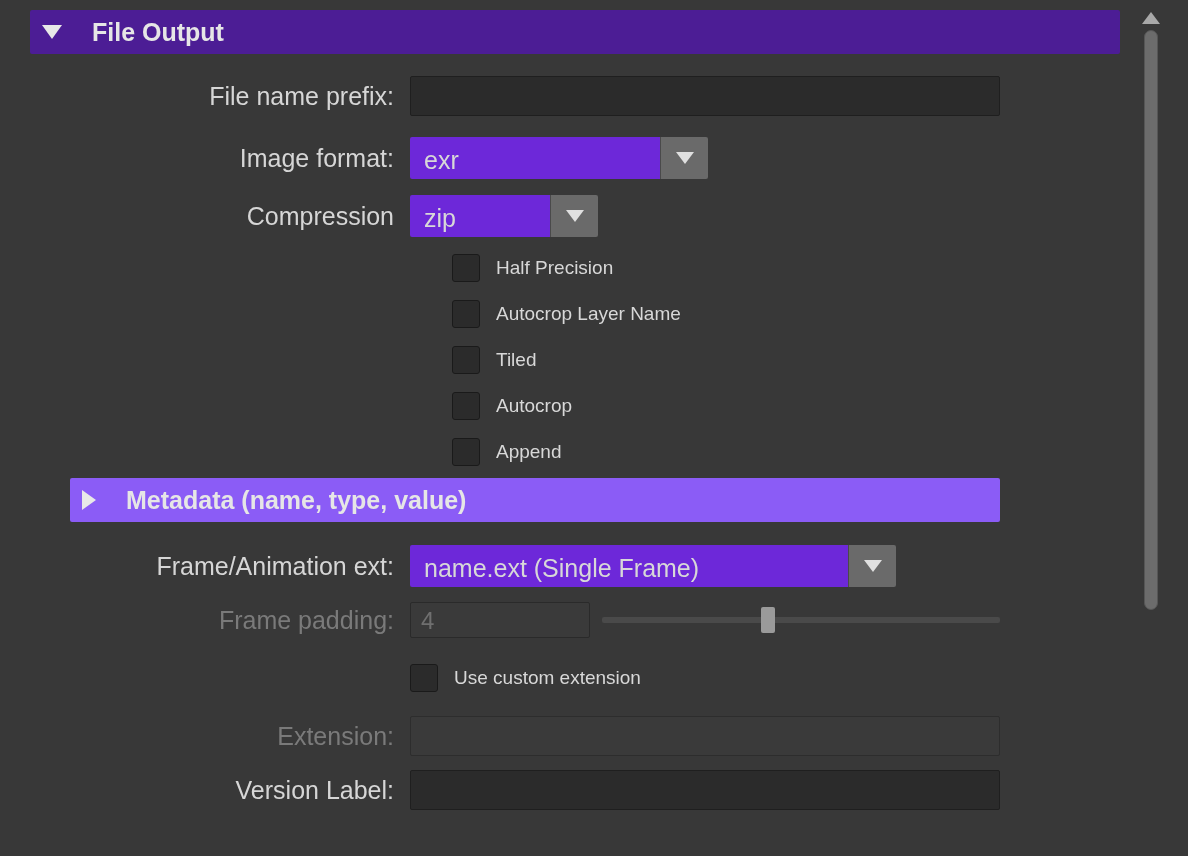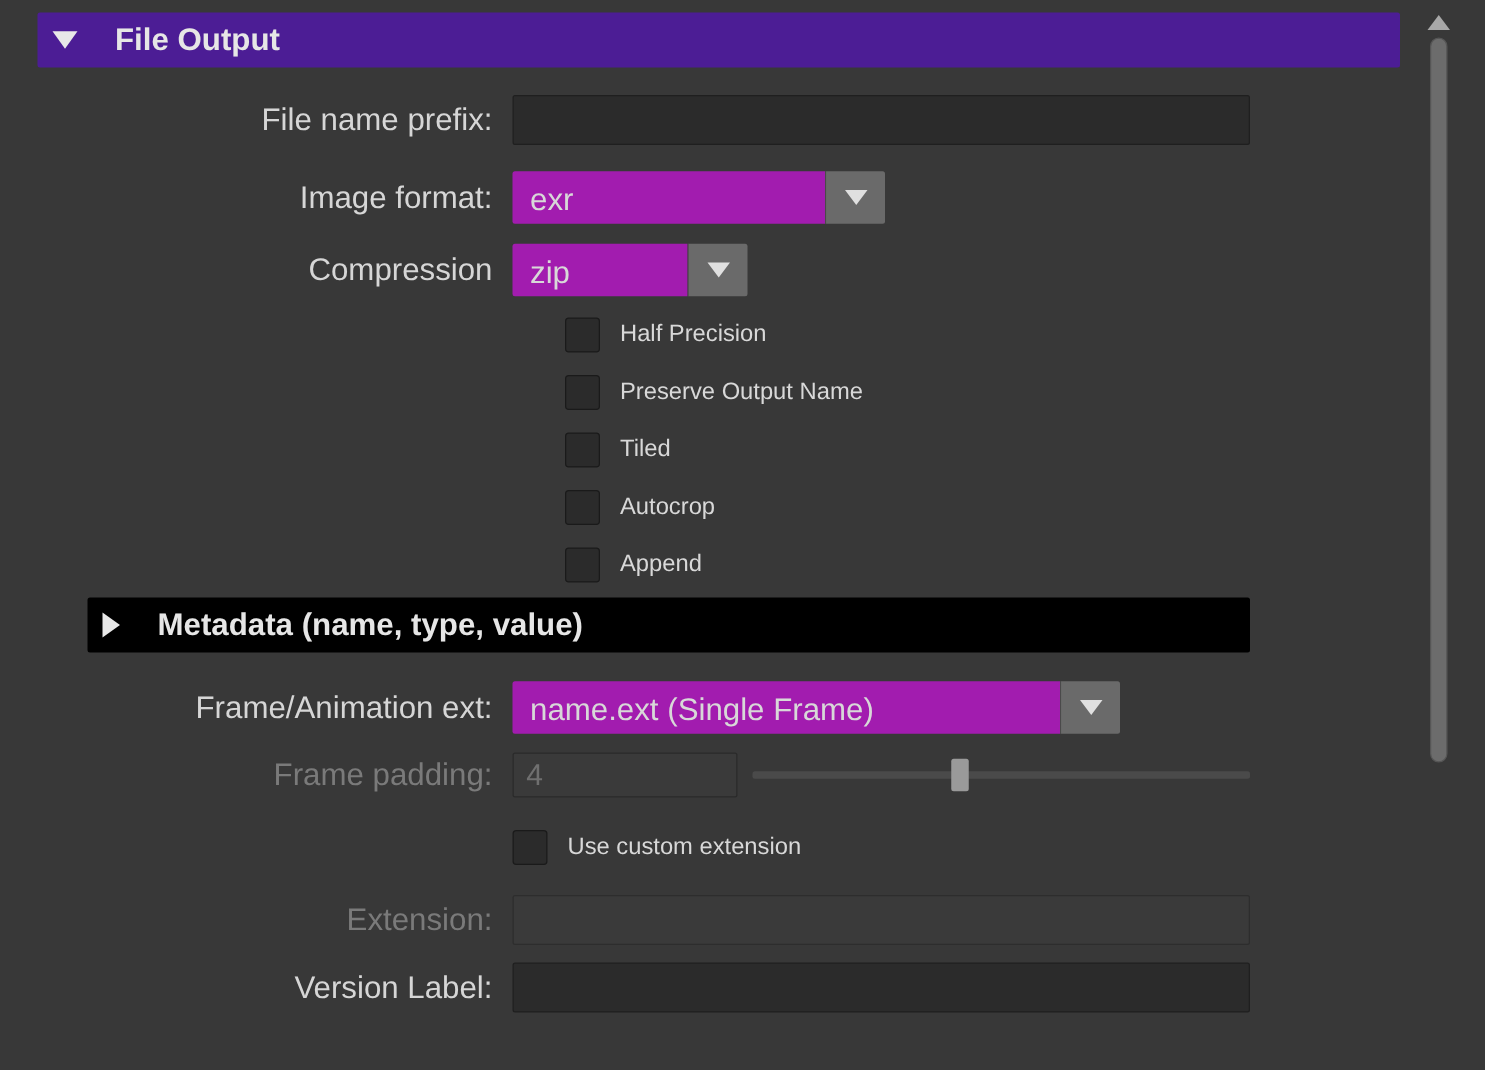--- a/index.html
+++ b/index.html
@@ -28,21 +28,21 @@
     height: 44px;
     background: #4c1d95;
     margin: 0 10px 4px 30px;
     border-radius: 2px;
     padding-left: 12px;
     cursor: pointer;
   }
   .section-header.metadata {
     margin-left: 70px;
     margin-right: 130px;
-    background: #000000;
+    background: #8b5cf6;
     margin-top: 6px;
     margin-bottom: 14px;
   }
   .tri {
     width: 0; height: 0;
     display: inline-block;
     margin-right: 30px;
   }
   .tri-down {
     border-left: 10px solid transparent;
@@ -99,21 +99,21 @@
     color: #6b6b6b;
   }
 
   
   .dropdown {
     display: flex;
     align-items: stretch;
     height: 42px;
   }
   .dropdown .dd-value {
-    background: #a21caf;
+    background: #6d28d9;
     color: #d8d8d8;
     font-size: 25px;
     padding: 4px 14px 0 14px;
     display: flex;
     align-items: center;
     border-radius: 2px 0 0 2px;
   }
   .dropdown .dd-btn {
     width: 48px;
     background: #6a6a6a;
@@ -258,21 +258,21 @@
       </div>
     </div>
   </div>
 
   <div class="checkbox-row">
     <span class="checkbox"></span>
     <span class="checkbox-label">Half Precision</span>
   </div>
   <div class="checkbox-row">
     <span class="checkbox"></span>
-    <span class="checkbox-label">Preserve Output Name</span>
+    <span class="checkbox-label">Autocrop Layer Name</span>
   </div>
   <div class="checkbox-row">
     <span class="checkbox"></span>
     <span class="checkbox-label">Tiled</span>
   </div>
   <div class="checkbox-row">
     <span class="checkbox"></span>
     <span class="checkbox-label">Autocrop</span>
   </div>
   <div class="checkbox-row">

